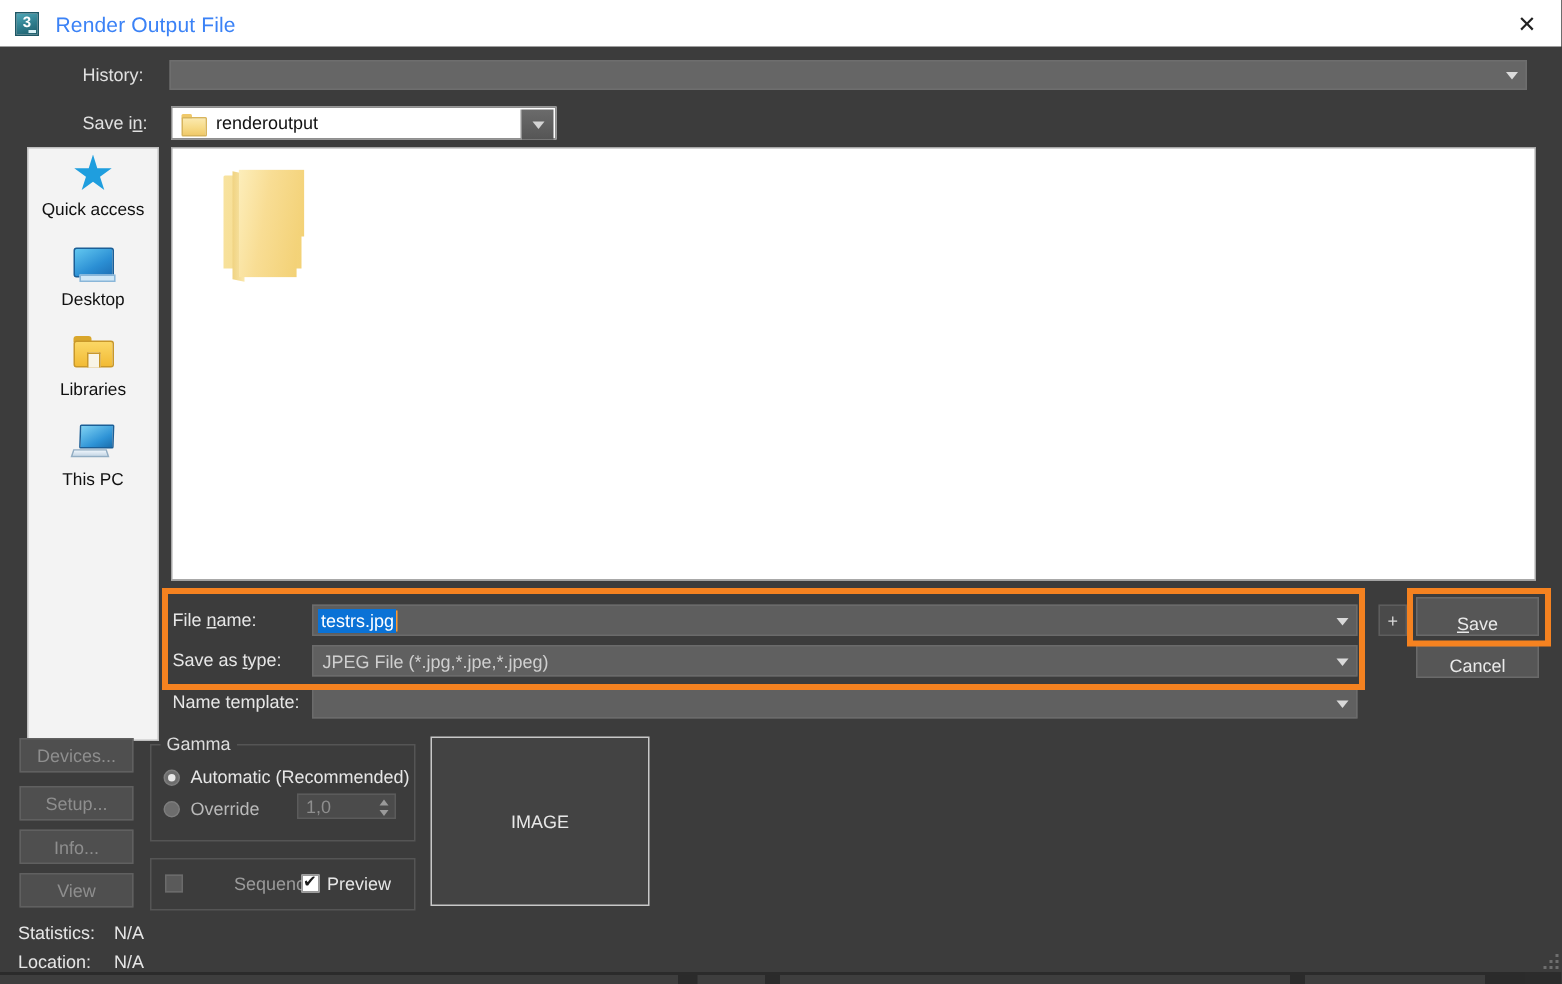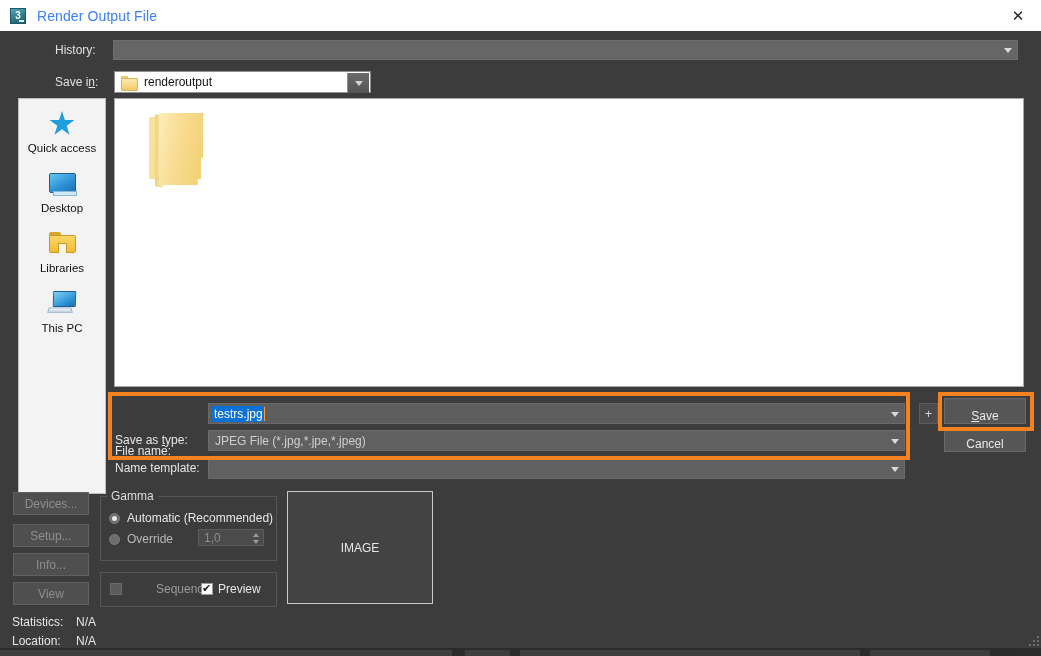--- a/index.html
+++ b/index.html
@@ -177,21 +177,20 @@
     position:absolute; right:0; top:6px; width:0;height:0;
     border-left:4px solid transparent;border-right:4px solid transparent;border-top:5px solid #cfcfcf;
   }
 
   
   .places {
     position: absolute; left: 18px; top: 98px;
     width: 88px; height: 396px;
     background: #f3f3f3;
     border: 1px solid #bfbfbf;
-    padding-top: 8px;
   }
   .place {
     width: 100%; height: 60px;
     display: flex; flex-direction: column; align-items: center; justify-content: flex-start;
     margin-bottom: 0px; cursor: pointer;
   }
   .place .ic { height: 34px; width: 40px; position: relative; }
   .place .nm {
     font-size: 11.5px; color: #101010; margin-top: 1px;
     font-family: "Liberation Sans", sans-serif;
@@ -545,21 +544,21 @@
     <div class="file-item">
       <span class="big-folder">
         <span class="bf-back"></span>
           <span class="bf-spine"></span>
           <span class="bf-front"></span>
       </span>
       <span class="nm"></span>
     </div>
   </div>
 
-  <span class="fieldlabel" style="left:115px; top:406px;margin-top:38px;">File <u>n</u>ame:</span>
+  <span class="fieldlabel" style="left:115px; top:406px;">File <u>n</u>ame:</span>
   <div class="fn-input">
     <span class="fn-sel">testrs.jpg</span>
     <span class="fn-caret"></span>
     <span class="fn-arrow"></span>
   </div>
 
   <span class="fieldlabel" style="left:115px; top:433px;">Save as <u>t</u>ype:</span>
   <div class="combo" style="left:208px; top:430px; width:697px;">
     <span class="ctext">JPEG File (*.jpg,*.jpe,*.jpeg)</span>
     <span class="arrow"></span>

